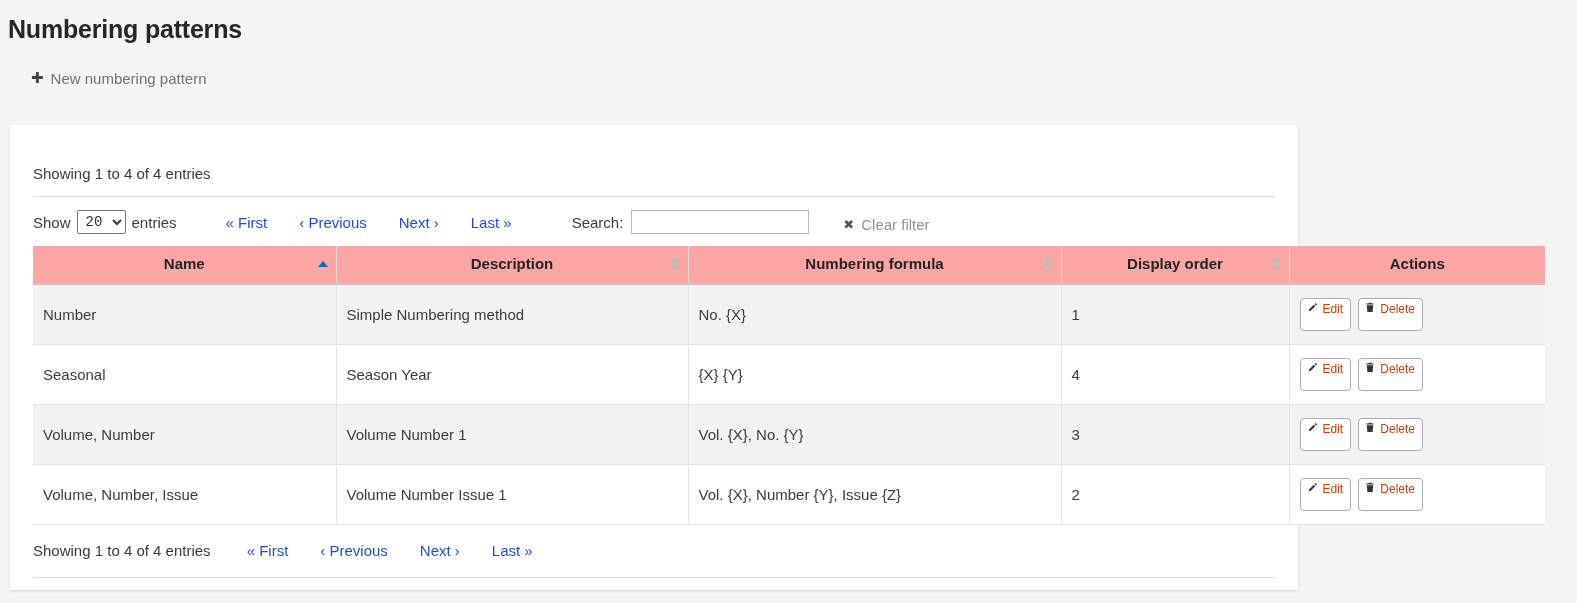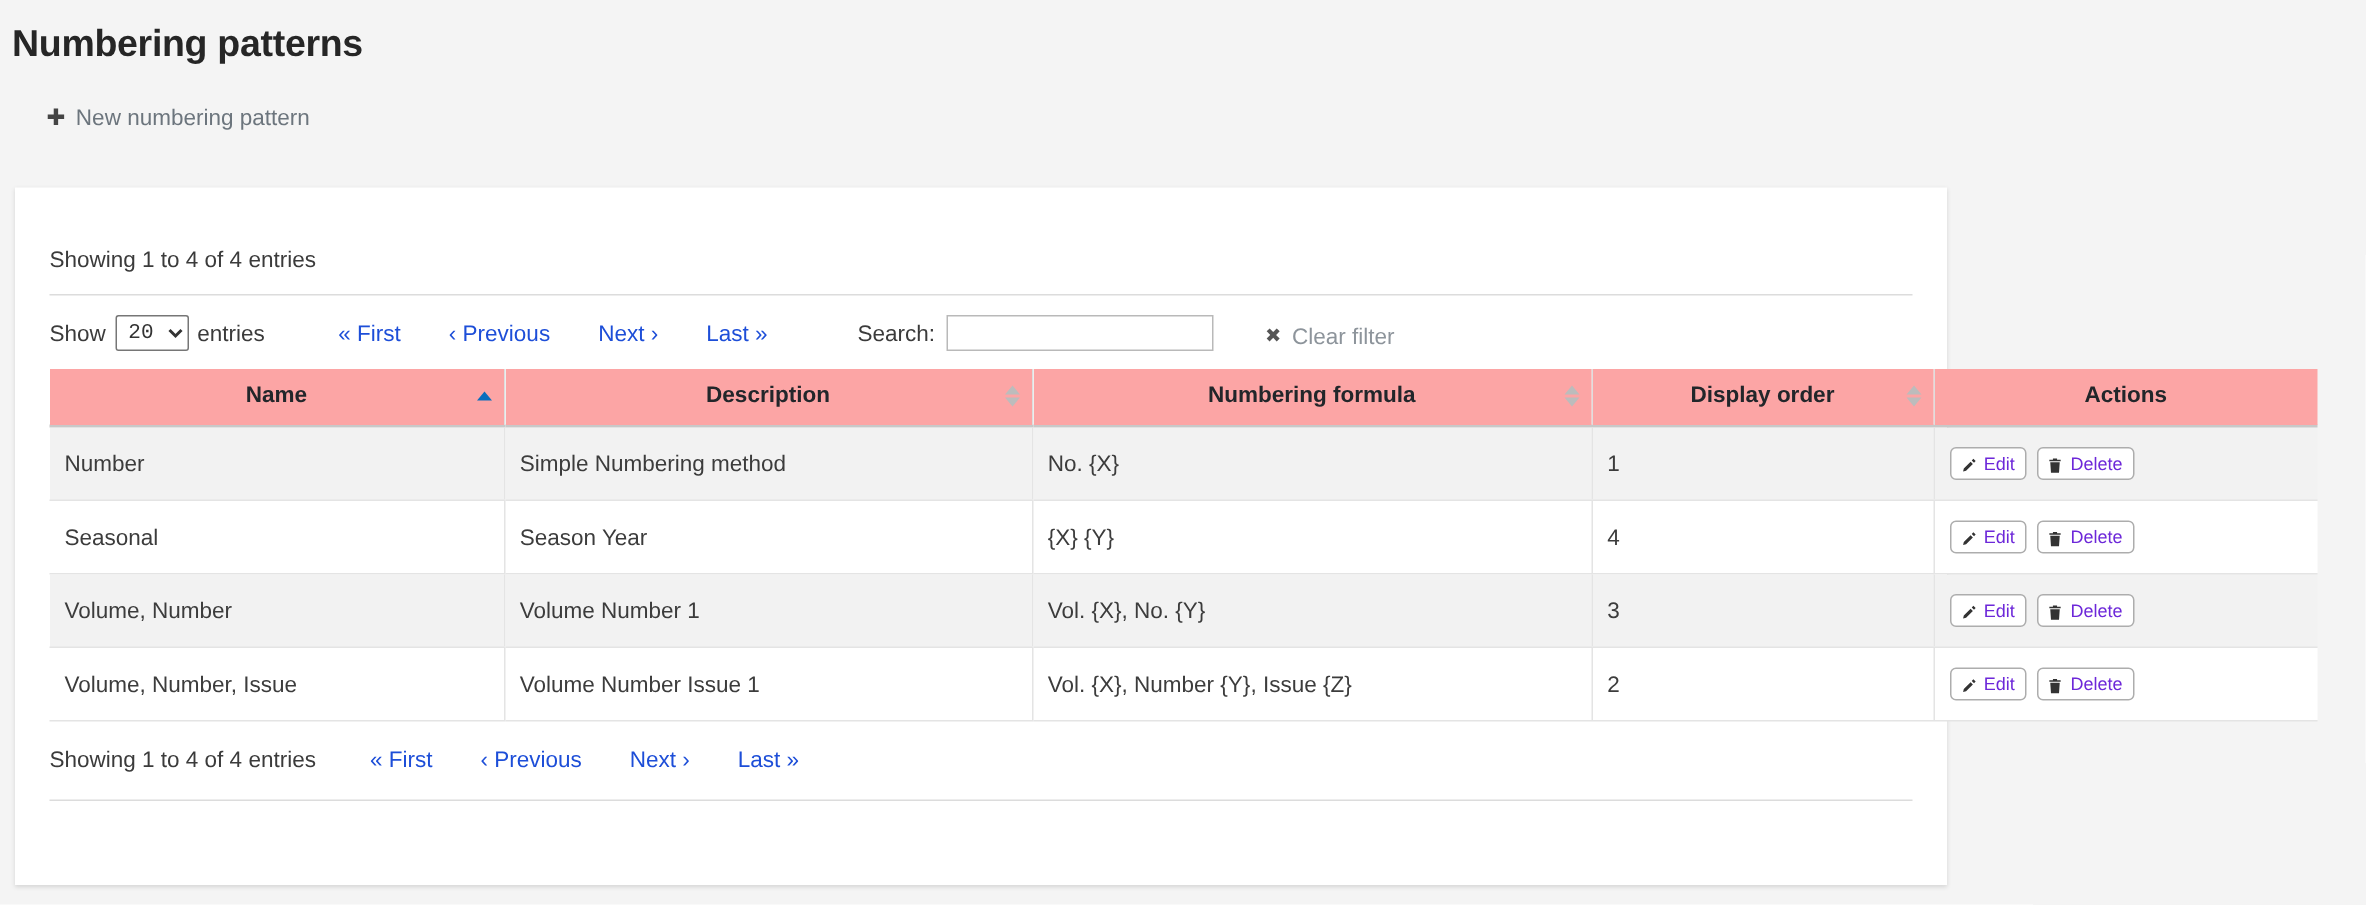--- a/index.html
+++ b/index.html
@@ -203,29 +203,29 @@
   .col-name { width: 303px; }
   .col-desc { width: 352px; }
   .col-formula { width: 373px; }
   .col-order { width: 228px; }
   .col-actions { width: 256px; }
 
   td.cell-actions { text-align: left; padding-left: 8px; }
 
   .btn {
     display: inline-flex;
-    align-items: flex-end;
+    align-items: flex-start;
     gap: 5px;
     font-family: "Liberation Sans", sans-serif;
     font-size: 12px;
-    color: #6d28d9;
+    color: #c2410c;
     background: #fff;
     border: 1px solid #adadad;
     border-radius: 4px;
-    padding: 3px 7px 3px 6px;
+    padding: 3px 7px 14px 6px;
     cursor: pointer;
     line-height: 14px;
     margin-right: 3px;
   }
   .btn svg { display: block; }
 
   
   .bottom-row {
     display: flex;
     align-items: center;

